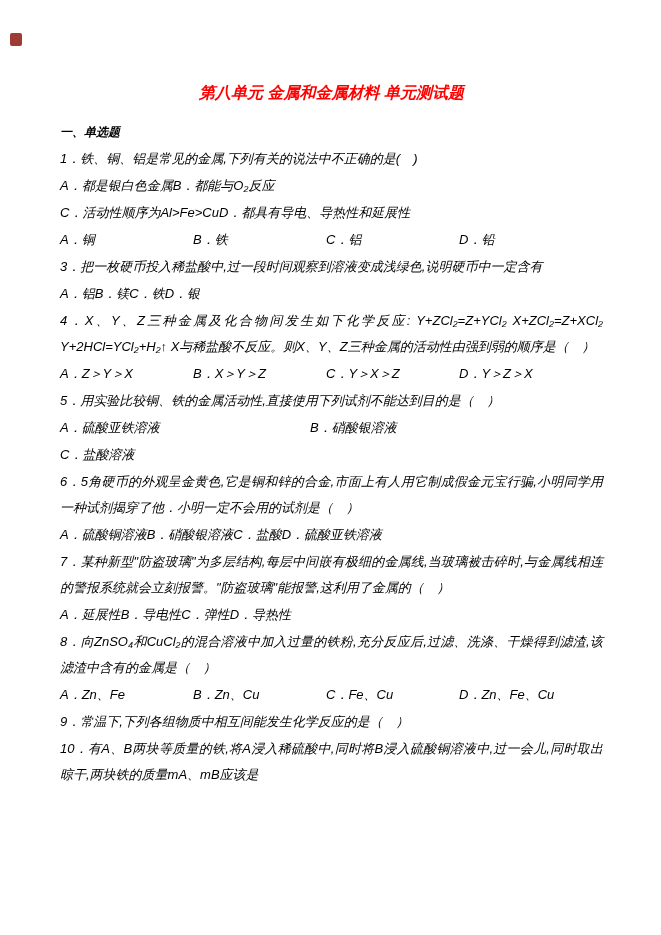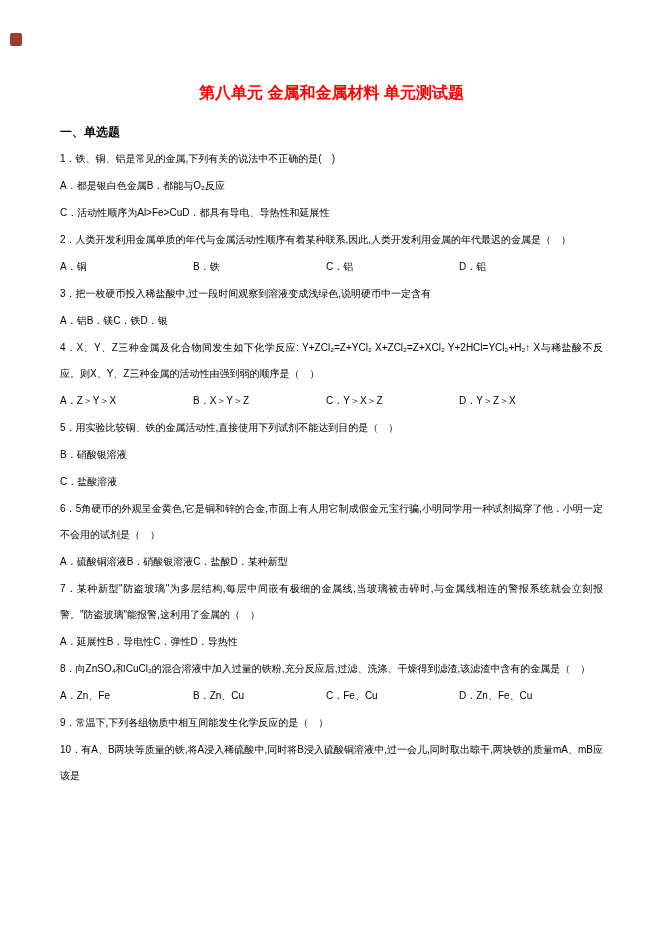--- a/index.html
+++ b/index.html
@@ -16,36 +16,37 @@
     position: absolute;
     left: 10px;
     top: 33px;
     width: 12px;
     height: 13px;
     background: #9e3b33;
     border-radius: 2px;
   }
   .doc {
     padding: 82px 58px 0 60px;
+    font-style: italic;
   }
   .title {
     margin: 0 0 15px 0;
     text-align: center;
     font-size: 16px;
     font-weight: bold;
     color: #FF0000;
     line-height: 22px;
   }
   .section-header {
     font-weight: bold;
     font-size: 12px;
   }
   p {
     margin: 0 0 1px 0;
-    font-size: 10px;
+    font-size: 13px;
     line-height: 26px;
   }
   .stem {
     text-align: justify;
   }
   .opts {
     display: flex;
     flex-wrap: wrap;
   }
   .opts.tab4 {
@@ -77,21 +78,20 @@
       <span class="opt">A．都是银白色金属</span>
       <span class="opt">B．都能与O₂反应</span>
     </p>
     <p class="opts">
       <span class="opt">C．活动性顺序为Al&gt;Fe&gt;Cu</span>
       <span class="opt">D．都具有导电、导热性和延展性</span>
     </p>
   </div>
 
   <div>
-    <p class="stem">2．人类开发利用金属单质的年代与金属活动性顺序有着某种联系,因此,人类开发利用金属的年代最迟的金属是（　）</p>
     <p class="opts tab4">
       <span class="opt">A．铜</span>
       <span class="opt">B．铁</span>
       <span class="opt">C．铝</span>
       <span class="opt">D．铅</span>
     </p>
   </div>
 
   <div>
     <p class="stem">3．把一枚硬币投入稀盐酸中,过一段时间观察到溶液变成浅绿色,说明硬币中一定含有</p>
@@ -109,34 +109,35 @@
       <span class="opt">A．Z＞Y＞X</span>
       <span class="opt">B．X＞Y＞Z</span>
       <span class="opt">C．Y＞X＞Z</span>
       <span class="opt">D．Y＞Z＞X</span>
     </p>
   </div>
 
   <div>
     <p class="stem">5．用实验比较铜、铁的金属活动性,直接使用下列试剂不能达到目的是（　）</p>
     <p class="opts col2">
+      <span class="opt">A．硫酸亚铁溶液</span>
       <span class="opt">B．硝酸银溶液</span>
     </p>
     <p class="opts col2">
       <span class="opt">C．盐酸溶液</span>
     </p>
   </div>
 
   <div>
     <p class="stem">6．5角硬币的外观呈金黄色,它是铜和锌的合金,市面上有人用它制成假金元宝行骗,小明同学用一种试剂揭穿了他．小明一定不会用的试剂是（　）</p>
     <p class="opts">
       <span class="opt">A．硫酸铜溶液</span>
       <span class="opt">B．硝酸银溶液</span>
       <span class="opt">C．盐酸</span>
-      <span class="opt">D．某种新型</span>
+      <span class="opt">D．硫酸亚铁溶液</span>
     </p>
   </div>
 
   <div>
     <p class="stem">7．某种新型"防盗玻璃"为多层结构,每层中间嵌有极细的金属线,当玻璃被击碎时,与金属线相连的警报系统就会立刻报警。"防盗玻璃"能报警,这利用了金属的（　）</p>
     <p class="opts">
       <span class="opt">A．延展性</span>
       <span class="opt">B．导电性</span>
       <span class="opt">C．弹性</span>
       <span class="opt">D．导热性</span>

